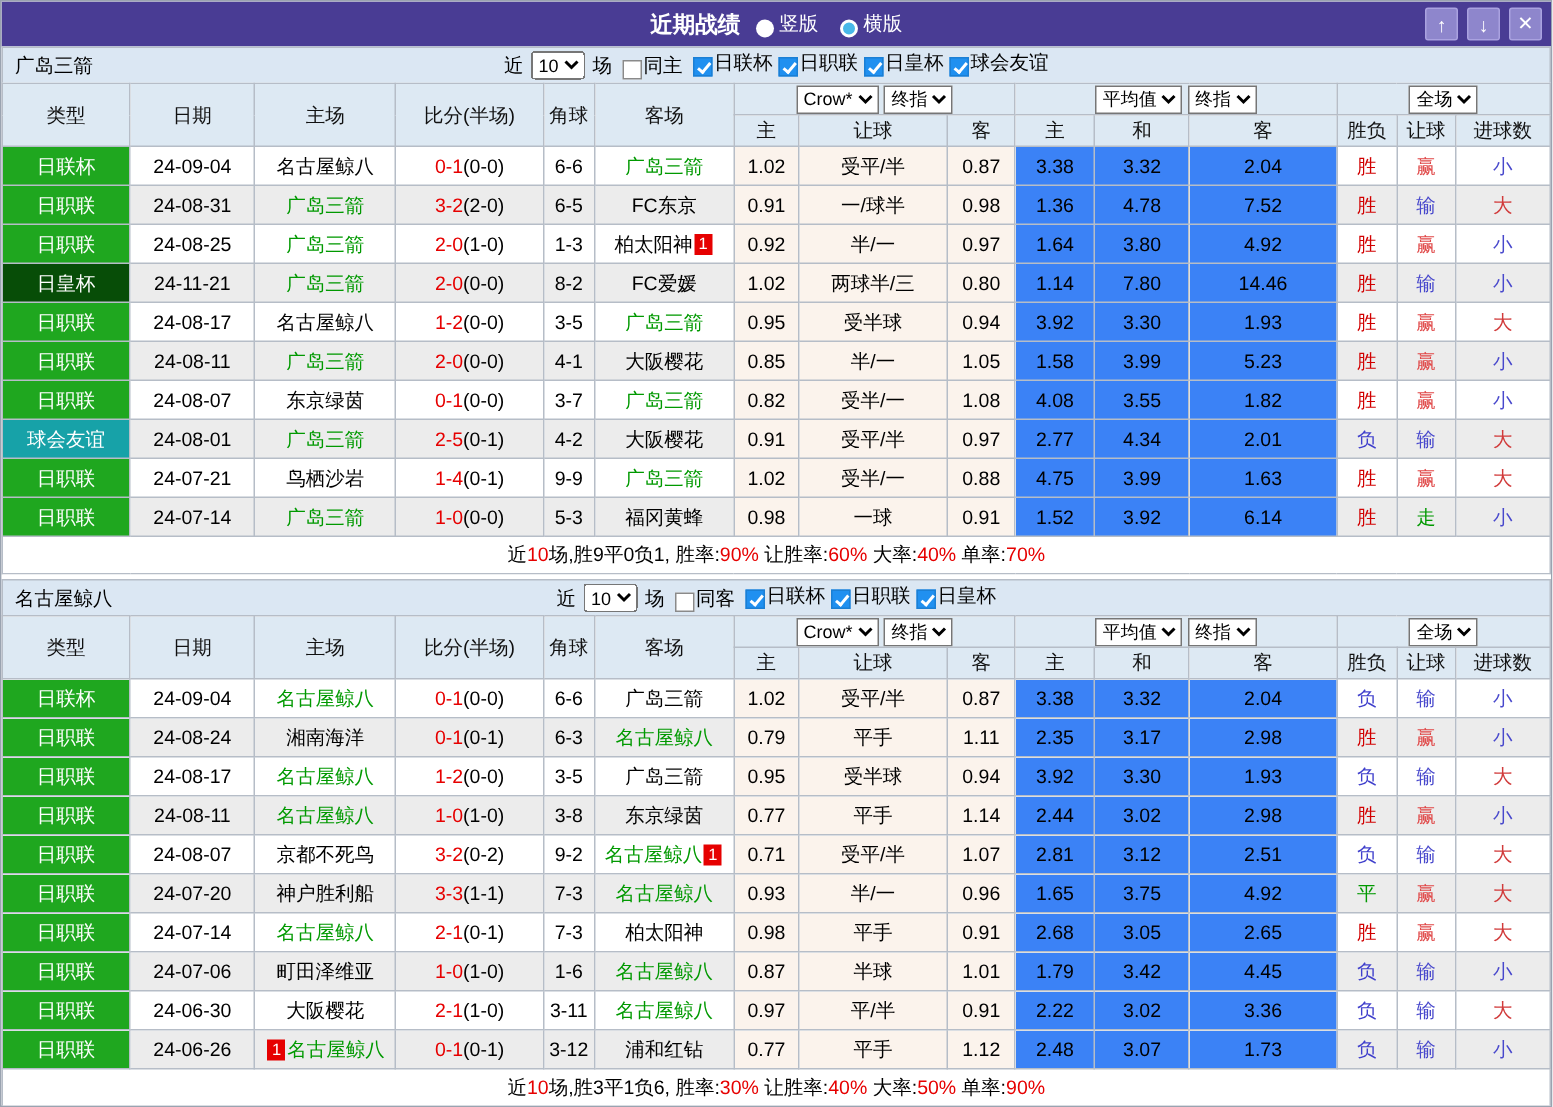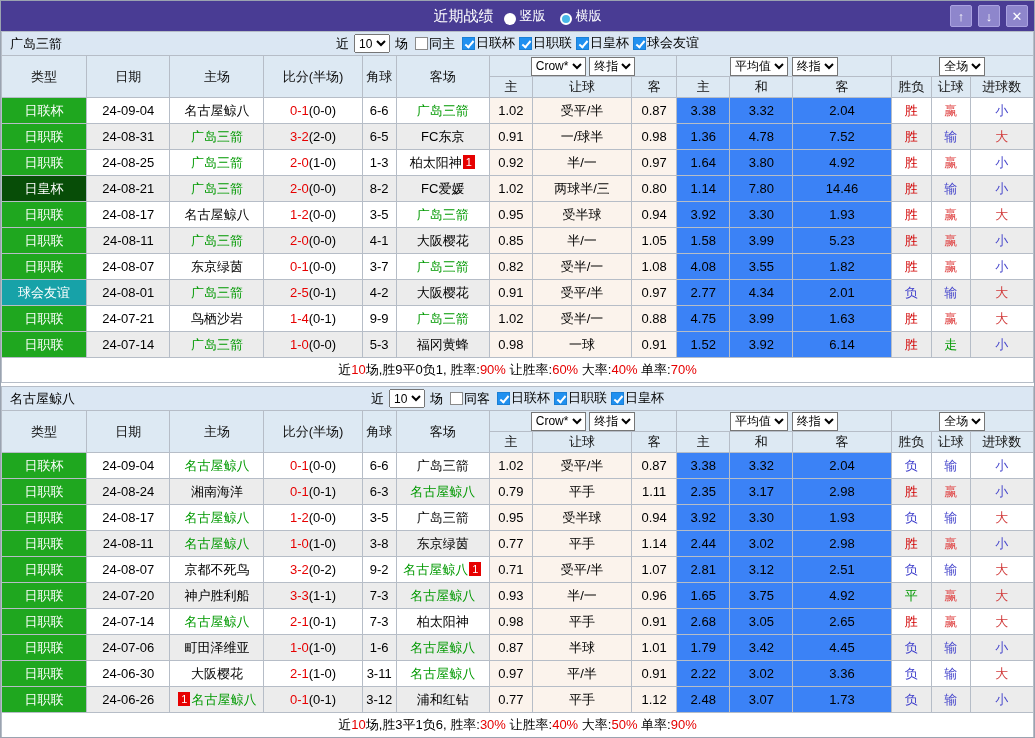--- a/index.html
+++ b/index.html
@@ -14,42 +14,42 @@
     background: #fff;
     overflow: hidden;
   }
   
   .titlebar {
     height: 30px; background: #493c94;
     position: relative;
     display: flex; align-items: center; justify-content: center;
   }
   .title-center { display: flex; align-items: center; gap: 10px; color: #fff; }
-  .title { font-size: 15px; font-weight: normal; }
+  .title { font-size: 15px; font-weight: bold; }
   .radio-group { display: flex; align-items: center; gap: 14px; font-size: 13px; }
   .radio-item { display: inline-flex; align-items: flex-end; gap: 4px; cursor: pointer; }
   .radio { width: 12px; height: 12px; border-radius: 50%; display: inline-block; }
   .radio.selected { background: #fff; }
   .radio.unselected { border: 2px solid #fff; background: #49b8e8; width: 12px; height: 12px; }
   .win-buttons { position: absolute; right: 6px; top: 4px; display: flex; gap: 6px; }
   .wbtn {
     width: 22px; height: 22px; background: #8e86cc; border: 1px solid #aaa2e0;
     border-radius: 2px; color: #fff; font-weight: bold; font-size: 13px;
     display: flex; align-items: center; justify-content: center; cursor: pointer;
   }
   
   .section-header {
     height: 24px; background: #dbe7f3; border: 1px solid #b6bdc7; border-bottom: none;
     position: relative; display: flex; align-items: center; justify-content: center;
     font-size: 13px; color: #000;
   }
   .team-name { position: absolute; left: 8px; font-size: 13px; color: #000; }
   .filters { display: inline-flex; align-items: center; gap: 3px; }
   .games-select { font-size: 12px; height: 19px; margin: 0 2px; }
-  .cb-item { display: inline-flex; align-items: center; cursor: pointer; margin-left: 4px; }
+  .cb-item { display: inline-flex; align-items: flex-end; cursor: pointer; margin-left: 4px; }
   .cb {
     width: 13px; height: 13px; border: 1px solid #8a8a8a; background: #fff;
     display: inline-block; margin-right: 1px; position: relative;
   }
   .cb.checked { background: #2090f0; border-color: #1b7fd4; }
   .cb.checked::after {
     content: ""; position: absolute; left: 4px; top: 1px; width: 3px; height: 7px;
     border: solid #fff; border-width: 0 2px 2px 0; transform: rotate(40deg);
   }
   
@@ -230,21 +230,21 @@
             <td class="cream">0.97</td>
             <td class="blue">1.64</td>
             <td class="blue">3.80</td>
             <td class="blue">4.92</td>
             <td style="color: rgb(209, 0, 0);">胜</td>
             <td style="color: rgb(224, 72, 72);">赢</td>
             <td style="color: rgb(72, 72, 204);">小</td>
           </tr>
           <tr>
             <td class="type" style="background: rgb(7, 77, 7);">日皇杯</td>
-            <td>24-08-21</td>
+            <td>24-11-21</td>
             <td><span class="team-hl">广岛三箭</span></td>
             <td><span class="score-main">2-0</span>(0-0)</td>
             <td>8-2</td>
             <td><span>FC爱媛</span></td>
             <td class="cream">1.02</td>
             <td class="cream">两球半/三</td>
             <td class="cream">0.80</td>
             <td class="blue">1.14</td>
             <td class="blue">7.80</td>
             <td class="blue">14.46</td>

